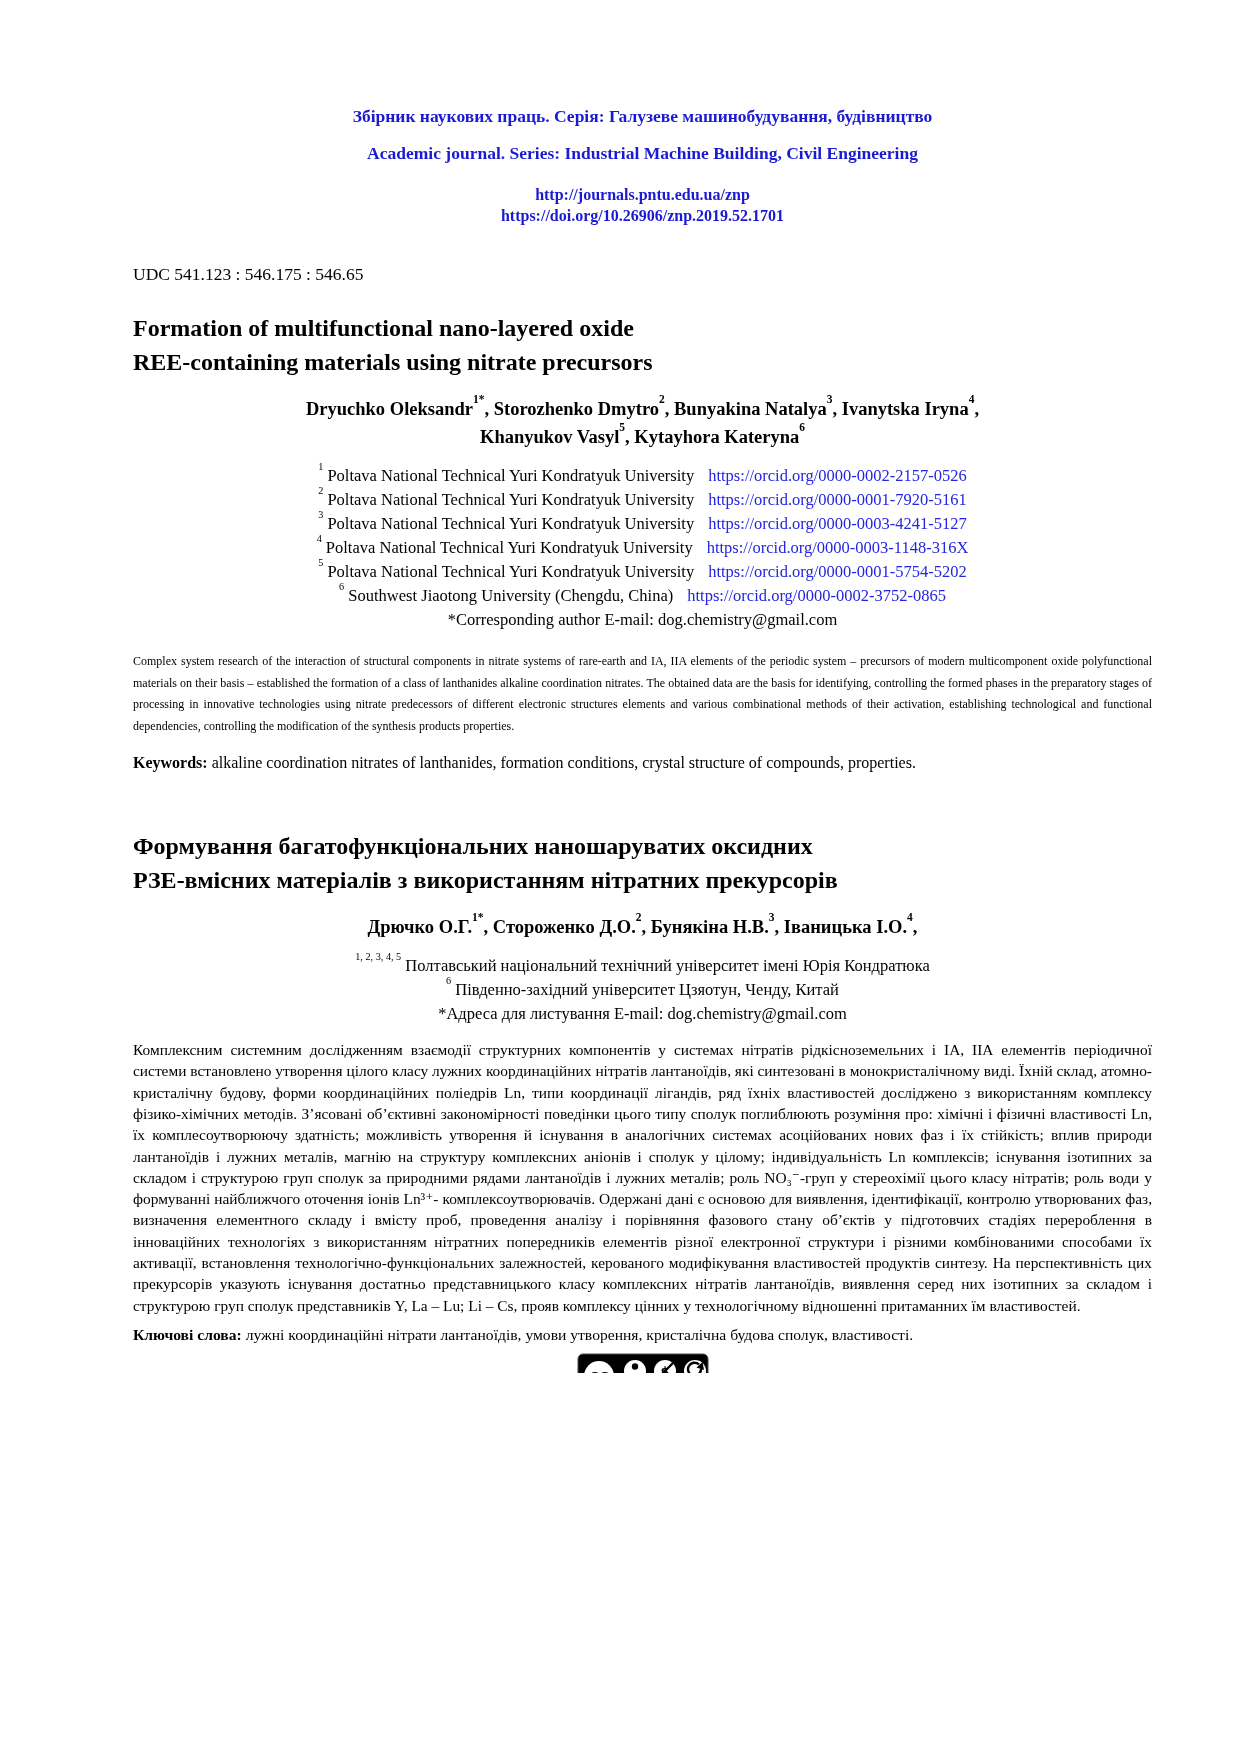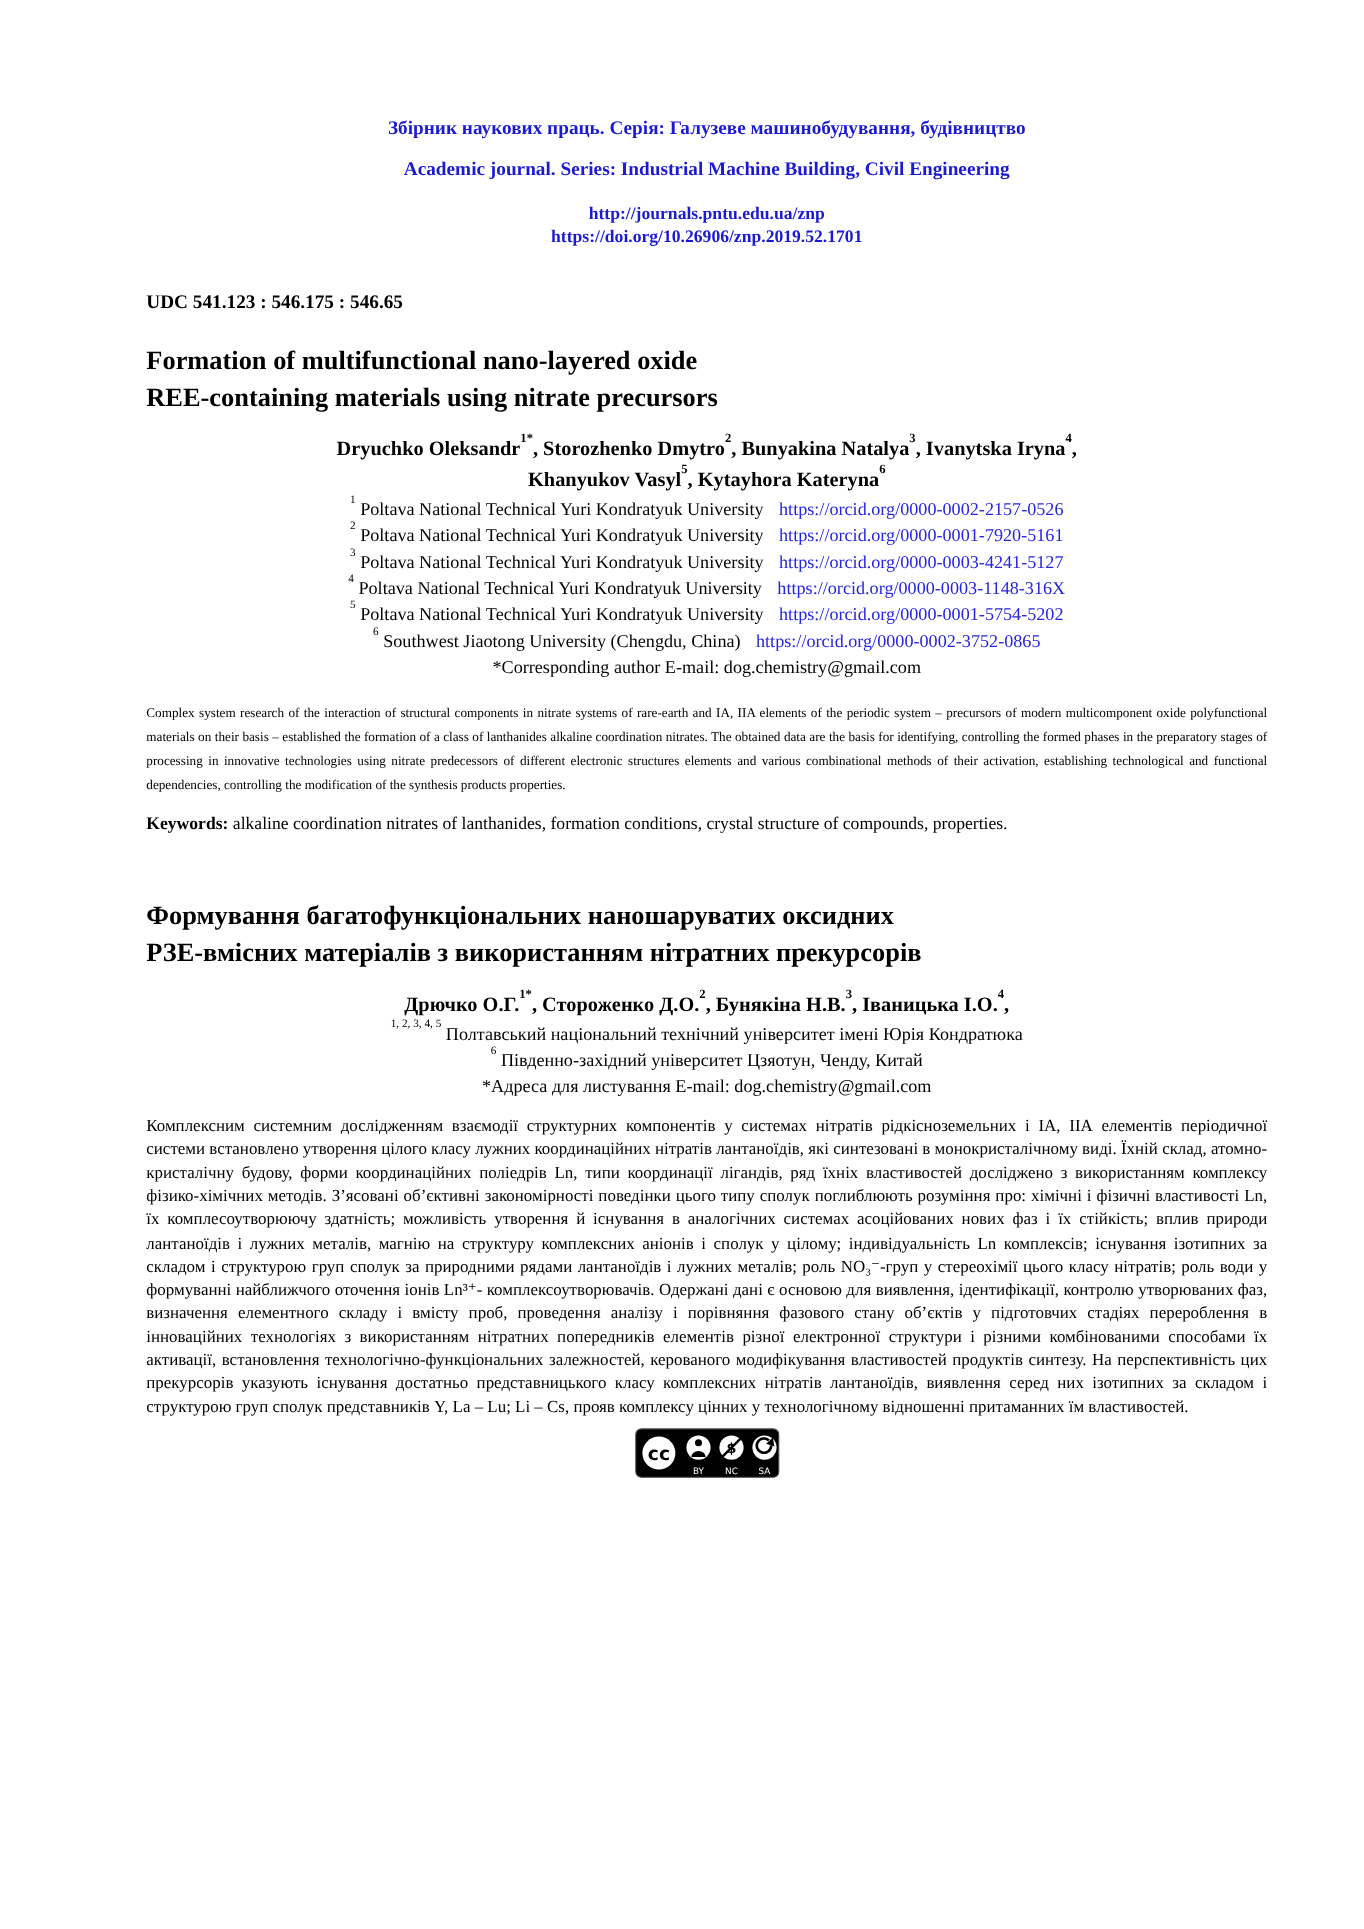--- a/index.html
+++ b/index.html
@@ -7,29 +7,29 @@
     width:1240px;height:1373px;box-sizing:border-box;position:relative;
     background:#fff;color:#000;overflow:hidden;
     font-family:"Liberation Serif","DejaVu Serif",serif;
     padding:106px 88px 0 133px;
   }
   
   .masthead-line{color:#1a1ad2;font-weight:bold;font-size:17.5px;line-height:20px;margin:0 0 17px 0;text-align:center;}
   .masthead-url{color:#1a1ad2;font-weight:bold;font-size:16px;line-height:21px;margin:0;text-align:center;text-decoration:none;display:block;}
   .masthead-urls{margin-top:21px;}
   
-  .udc{font-weight:bold;font-size:17.5px;margin-top:38px;}
+  .udc{font-weight:normal;font-size:17.5px;margin-top:38px;}
   
   .article-title{font-weight:bold;font-size:24px;line-height:34px;margin-top:26px;}
   .article-title.uk{margin-top:56px;}
   
   .authors{font-weight:bold;font-size:18.5px;line-height:28px;text-align:center;margin-top:16px;}
   sup.s{font-size:0.62em;position:relative;top:-0.45em;line-height:0;}
   
-  .affils{font-size:16.5px;line-height:24px;text-align:center;}
+  .affils{font-size:16.5px;line-height:24px;text-align:center;margin-top:13px;}
   .affil-row{white-space:nowrap;}
   .orcid-link{color:#2525e0;text-decoration:none;margin-left:14px;}
   .corresponding{margin-top:0;}
   
   .abstract{font-size:12px;line-height:21.5px;text-align:justify;margin:19px 0 0 0;}
   .abstract.uk{font-size:15.4px;line-height:21.3px;margin-top:13px;}
   .keywords{font-size:16px;line-height:21px;text-align:justify;margin:15px 0 0 0;}
   .keywords .kw-label{font-weight:bold;}
   .keywords.uk{margin-top:8px;font-size:15.6px;}
   
@@ -93,20 +93,21 @@
   </div>
 
   <div class="affils">
     <div class="affil-row"><sup class="s">1, 2, 3, 4, 5</sup> <span>Полтавський національний технічний університет імені Юрія Кондратюка</span></div>
     <div class="affil-row"><sup class="s">6</sup> <span>Південно-західний університет Цзяотун, Ченду, Китай</span></div>
     <div class="corresponding">*Адреса для листування E-mail: dog.chemistry@gmail.com</div>
   </div>
 
   <p class="abstract uk">Комплексним системним дослідженням взаємодії структурних компонентів у системах нітратів рідкісноземельних і ІА, ІІА елементів періодичної системи встановлено утворення цілого класу лужних координаційних нітратів лантаноїдів, які синтезовані в монокристалічному виді. Їхній склад, атомно-кристалічну будову, форми координаційних поліедрів Ln, типи координації лігандів, ряд їхніх властивостей досліджено з використанням комплексу фізико-хімічних методів. З’ясовані об’єктивні закономірності поведінки цього типу сполук поглиблюють розуміння про: хімічні і фізичні властивості Ln, їх комплесоутворюючу здатність; можливість утворення й існування в аналогічних системах асоційованих нових фаз і їх стійкість; вплив природи лантаноїдів і лужних металів, магнію на структуру комплексних аніонів і сполук у цілому; індивідуальність Ln комплексів; існування ізотипних за складом і структурою груп сполук за природними рядами лантаноїдів і лужних металів; роль NO₃⁻-груп у стереохімії цього класу нітратів; роль води у формуванні найближчого оточення іонів Ln³⁺- комплексоутворювачів. Одержані дані є основою для виявлення, ідентифікації, контролю утворюваних фаз, визначення елементного складу і вмісту проб, проведення аналізу і порівняння фазового стану об’єктів у підготовчих стадіях перероблення в інноваційних технологіях з використанням нітратних попередників елементів різної електронної структури і різними комбінованими способами їх активації, встановлення технологічно-функціональних залежностей, керованого модифікування властивостей продуктів синтезу. На перспективність цих прекурсорів указують існування достатньо представницького класу комплексних нітратів лантаноїдів, виявлення серед них ізотипних за складом і структурою груп сполук представників Y, La – Lu; Li – Cs, прояв комплексу цінних у технологічному відношенні притаманних їм властивостей.</p>
 
+  <p class="keywords uk"><span class="kw-label">Ключові слова:</span><span> лужні координаційні нітрати лантаноїдів, умови утворення, кристалічна будова сполук, властивості.</span></p>
 
   <div class="license-wrap">
     <svg class="license-badge" width="132" height="46" viewBox="0 0 132 46" xmlns="http://www.w3.org/2000/svg">
       <rect x="1" y="1" width="130" height="44" rx="5" fill="#000" stroke="#4a4a4a" stroke-width="1"></rect>
       <g>
         <circle cx="22" cy="23" r="15" fill="#fff"></circle>
         <text x="22" y="29" font-size="17" font-weight="bold" text-anchor="middle" fill="#000" font-family="DejaVu Sans, sans-serif">cc</text>
       </g>
       <g>
         <circle cx="58" cy="18" r="11" fill="#fff"></circle>

